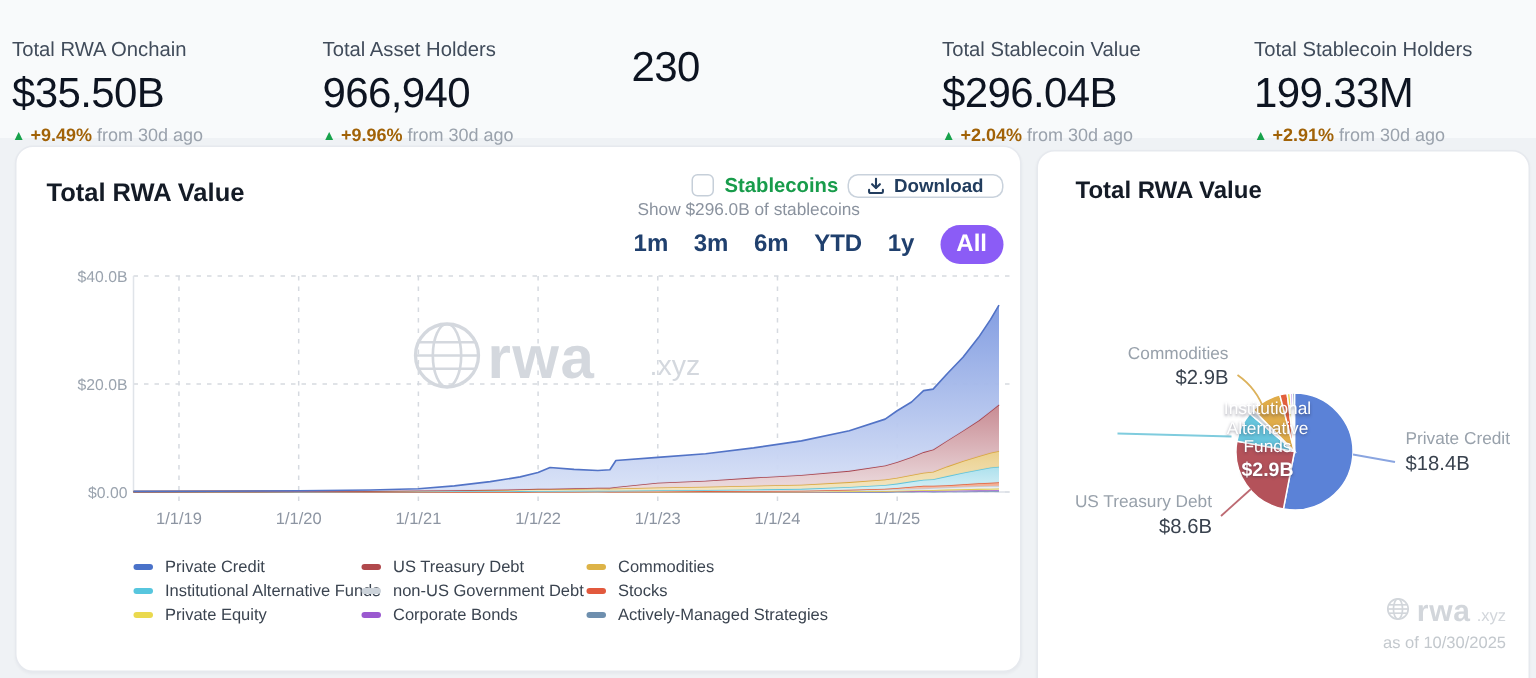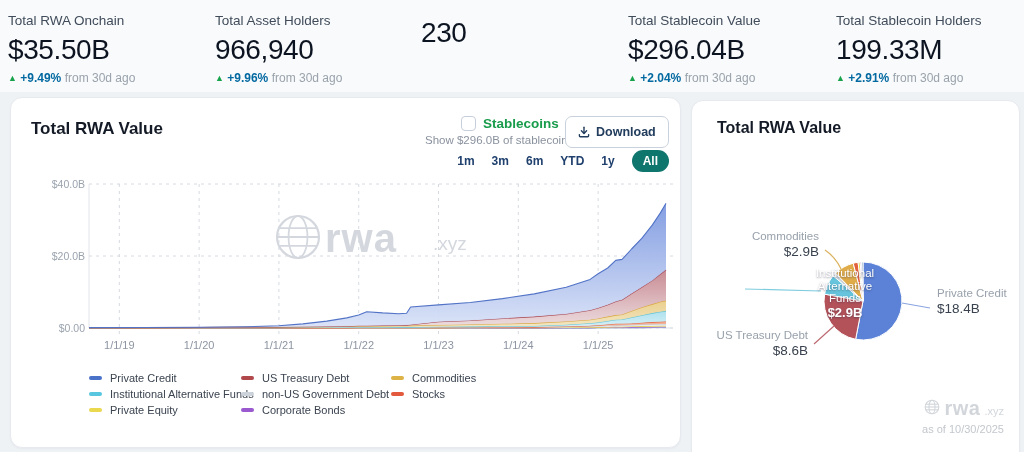--- a/index.html
+++ b/index.html
@@ -6,53 +6,53 @@
   html,body { width:1024px; height:452px; overflow:hidden; }
   body {
     position:relative;
     background:#eff2f5;
     font-family:"Liberation Sans","DejaVu Sans",sans-serif;
     color:#111827;
   }
   .top-strip { position:absolute; top:0; left:0; right:0; height:92px; background:#f8fafb; }
 
   
-  .stats-row { position:absolute; top:4px; left:0; right:0; height:92px; }
+  .stats-row { position:absolute; top:16px; left:0; right:0; height:92px; }
   .stat { position:absolute; top:8px; }
   .stat-label { font-size:13.5px; color:#414c5b; line-height:17px; }
   .stat-value { font-size:28px; font-weight:500; color:#0d1421; letter-spacing:-0.4px; margin-top:5px; line-height:32px; }
   .stat-delta { margin-top:5px; font-size:12px; color:#9aa2ac; line-height:14px; }
   .stat-delta .tri { color:#17a24b; font-size:9px; vertical-align:1px; }
-  .stat-delta .pct { color:#0369a1; font-weight:700; }
+  .stat-delta .pct { color:#a16207; font-weight:700; }
 
   
   .card { position:absolute; background:#fff; border:1px solid #e6e9ee; border-radius:12px;
           box-shadow:0 1px 2px rgba(16,24,40,.04); }
   .main-card { left:10px; top:97px; width:671px; height:351px; }
   .side-card { left:691px; top:100px; width:329px; height:372px; }
   .card-title { position:absolute; left:20px; top:21px; font-size:17px; font-weight:700; color:#141b26; }
   .side-card .card-title { left:25px; top:18px; font-size:16px; }
 
   
   .sc-wrap { position:absolute; left:414px; top:18px; font-size:13px; }
   .sc-row { display:flex; align-items:center; gap:7px;margin-left:36px; }
   .sc-box { width:15px; height:15px; border:1.5px solid #c6cfd9; border-radius:4px; background:#fff; cursor:pointer; }
   .sc-label { color:#189c4b; font-weight:600; font-size:13.5px; cursor:pointer; }
   .sc-sub { margin-top:3px; font-size:11.5px; color:#8a929e; }
 
   
-  .dl-btn { position:absolute; left:554px; top:18px; height:32px; display:flex; align-items:center; gap:6px;
+  .dl-btn { position:absolute; left:554px; top:18px; height:16px; display:flex; align-items:center; gap:6px;
             background:#fff; border:1px solid #c9d2dc; border-radius:7px; padding:0 12px;
             font-family:inherit; font-size:12.5px; font-weight:600; color:#223d5e; cursor:pointer; }
 
   
   .ranges { position:absolute; top:52px; left:380px; width:278px; display:flex; justify-content:flex-end;
             align-items:center; gap:17px; }
-  .range { font-size:12px; font-weight:700; color:#20406e; cursor:pointer; }
-  .range.active { background:#0f766e; color:#fff; border-radius:999px; padding:4px 11px; }
+  .range { font-size:16px; font-weight:700; color:#20406e; cursor:pointer; }
+  .range.active { background:#8b5cf6; color:#fff; border-radius:999px; padding:4px 11px; }
 
   
   #areaChart { position:absolute; left:30px; top:73px; }
   .legend { position:absolute; left:78px; top:274px; display:grid; grid-template-columns:152px 150px 220px; row-gap:4px; }
   .lg-item { display:flex; align-items:center; gap:8px; height:12px; }
   .lg-sw { width:13px; height:4px; border-radius:2px; flex:0 0 auto; }
   .lg-lbl { font-size:11px; color:#3b4450; white-space:nowrap; }
 
   
   #pieChart { position:absolute; left:5px; top:128px; }
@@ -247,20 +247,24 @@
         <span class="lg-lbl">Stocks</span>
       </div>
       <div class="lg-item">
         <span class="lg-sw" style="background: rgb(234, 217, 78);"></span>
         <span class="lg-lbl">Private Equity</span>
       </div>
       <div class="lg-item">
         <span class="lg-sw" style="background: rgb(155, 89, 208);"></span>
         <span class="lg-lbl">Corporate Bonds</span>
       </div>
+      <div class="lg-item">
+        <span class="lg-sw" style="background: rgb(110, 143, 174);"></span>
+        <span class="lg-lbl">Actively-Managed Strategies</span>
+      </div>
     </div>
 </div>
 
 <div class="card side-card">
   <div class="card-title">Total RWA Value</div>
 
   <svg id="pieChart" width="320" height="160" viewBox="0 0 320 160">
       <path d="M166,72L166.00,33.00A39,39 0 1 1 158.63,110.30Z" fill="#5b82d7" stroke="#fff" stroke-width="1"></path>
       <path d="M166,72L158.63,110.30A39,39 0 0 1 127.61,65.15Z" fill="#b4525a" stroke="#fff" stroke-width="1"></path>
       <path d="M166,72L127.61,65.15A39,39 0 0 1 136.21,46.83Z" fill="#66c4dc" stroke="#fff" stroke-width="1"></path>

